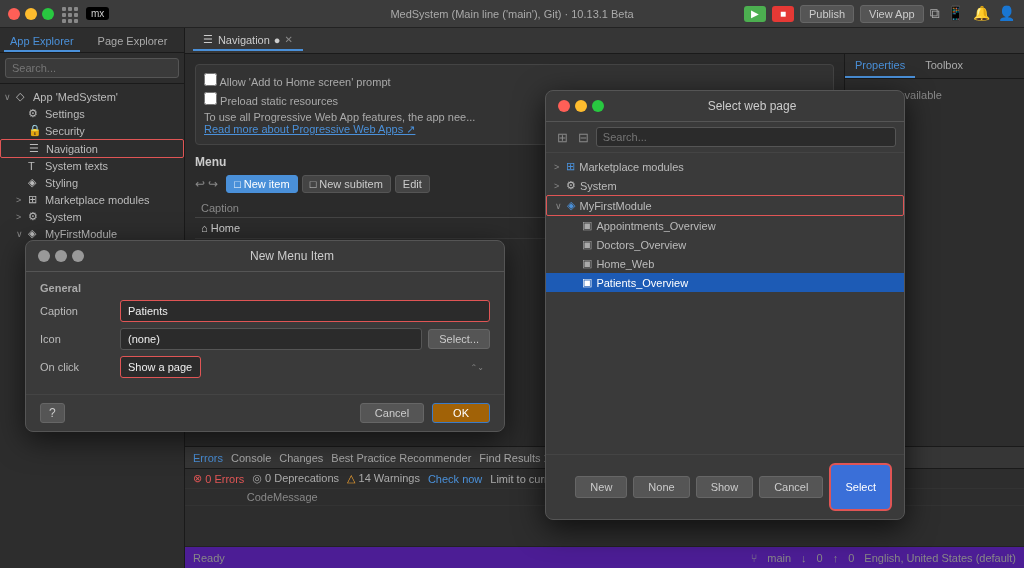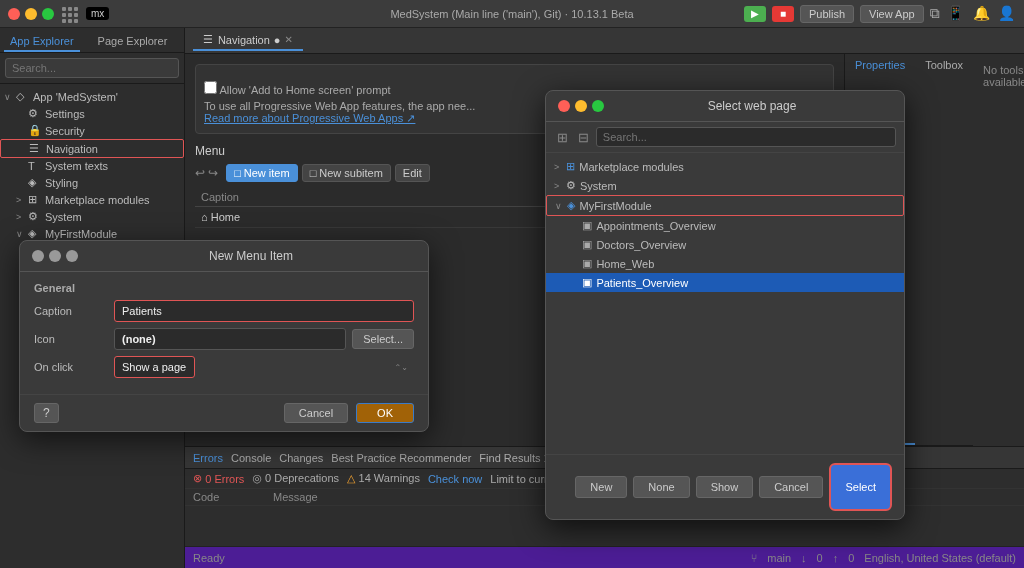--- a/index.html
+++ b/index.html
@@ -240,21 +240,21 @@
       color: #aaa;
     }
     .pwa-link {
       color: #4a90d9;
       text-decoration: underline;
     }
     .menu-section-label {
       font-size: 12px;
       color: #ccc;
       margin-bottom: 6px;
-      font-weight: normal;
+      font-weight: bold;
     }
     .menu-toolbar {
       display: flex;
       align-items: center;
       gap: 4px;
       margin-bottom: 6px;
     }
     .menu-btn {
       display: flex;
       align-items: center;
@@ -289,21 +289,21 @@
       border-bottom: 1px solid #383838;
       color: #ccc;
     }
 
     
     .right-panel {
       width: 180px;
       background: #2d2d2d;
       border-left: 1px solid #1a1a1a;
       display: flex;
-      flex-direction: row;
+      flex-direction: column;
     }
     .right-panel-tabs {
       display: flex;
       border-bottom: 1px solid #1a1a1a;
     }
     .right-tab {
       padding: 5px 10px;
       font-size: 11px;
       color: #aaa;
       cursor: pointer;
@@ -357,21 +357,21 @@
       gap: 3px;
       color: #e05555;
     }
     .bottom-table-header {
       display: flex;
       padding: 2px 8px;
       font-size: 11px;
       color: #888;
       border-bottom: 1px solid #333;
     }
-    .col-code { width: 80px; }
+    .col-code { width: 80px; text-align: right; }
     .col-msg { flex: 1; }
 
     
     .statusbar {
       height: 22px;
       background: #4c1d95;
       border-top: 1px solid #222;
       display: flex;
       align-items: center;
       padding: 0 8px;
@@ -382,22 +382,22 @@
     .statusbar-right {
       display: flex;
       align-items: center;
       gap: 10px;
     }
 
     
     .dialog-overlay {
       position: absolute;
       top: 240px;
-      left: 19px;
-      width: 410px;
+      left: 25px;
+      width: 480px;
       background: #3a3a3a;
       border: 1px solid #555;
       border-radius: 8px;
       box-shadow: 0 8px 30px rgba(0,0,0,0.6);
       z-index: 100;
     }
     .dialog-titlebar {
       display: flex;
       align-items: center;
       padding: 8px 12px;
@@ -447,21 +447,20 @@
     }
     .dialog-input-gray {
       flex: 1;
       background: #2b2b2b;
       border: 1px solid #555;
       border-radius: 3px;
       color: #eee;
       font-size: 11px;
       padding: 4px 7px;
       outline: none;
-      font-weight: bold;
     }
     .dialog-select {
       flex: 1;
       background: #2b2b2b;
       border: 1px solid #e05555;
       border-radius: 3px;
       color: #eee;
       font-size: 11px;
       padding: 4px 7px;
       outline: none;
@@ -758,23 +757,27 @@
         <span style="margin-left:5px;">Navigation</span>
         <span style="margin-left:4px;">●</span>
         <span class="tab-close">✕</span>
       </div>
     </div>
 
     <div style="flex:1; display:flex; overflow:hidden;">
 
       <div class="nav-page">
         <div class="pwa-section">
-          <div style="margin-bottom:4px;margin-top:8px;">
+          <div style="margin-bottom:4px;">
             <input type="checkbox" style="">
             <span>Allow 'Add to Home screen' prompt</span>
+          </div>
+          <div style="margin-bottom:4px;">
+            <input type="checkbox" style="">
+            <span>Preload static resources</span>
           </div>
           <div>To use all Progressive Web App features, the app nee...</div>
           <div><a class="pwa-link">Read more about Progressive Web Apps ↗</a></div>
         </div>
 
         <div class="menu-section-label">Menu</div>
 
         <div class="menu-toolbar">
           <div style="display:flex; align-items:center; gap:3px; margin-right:4px;">
             <span style="font-size:12px;color:#888;">↩</span>

